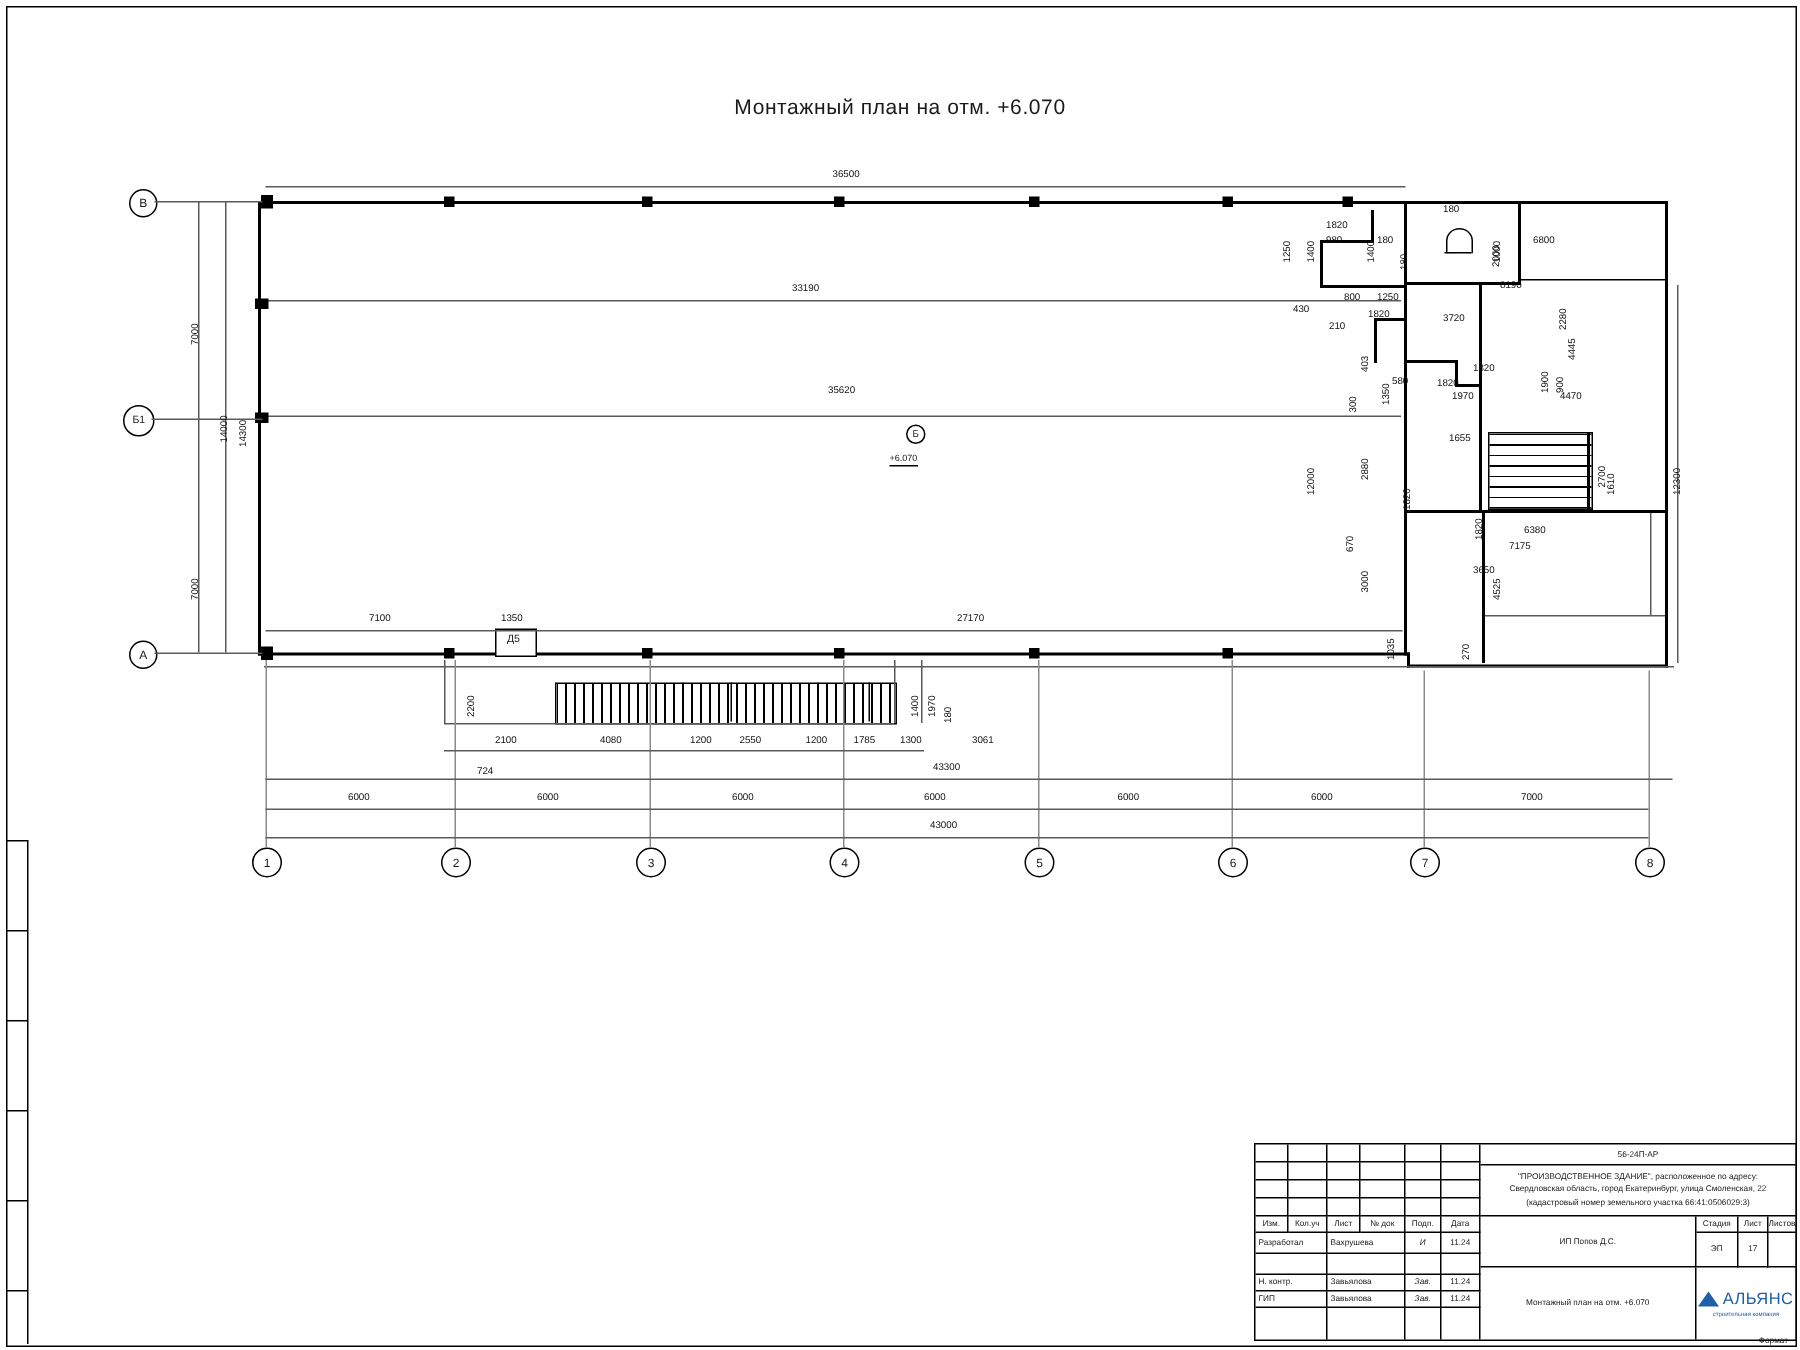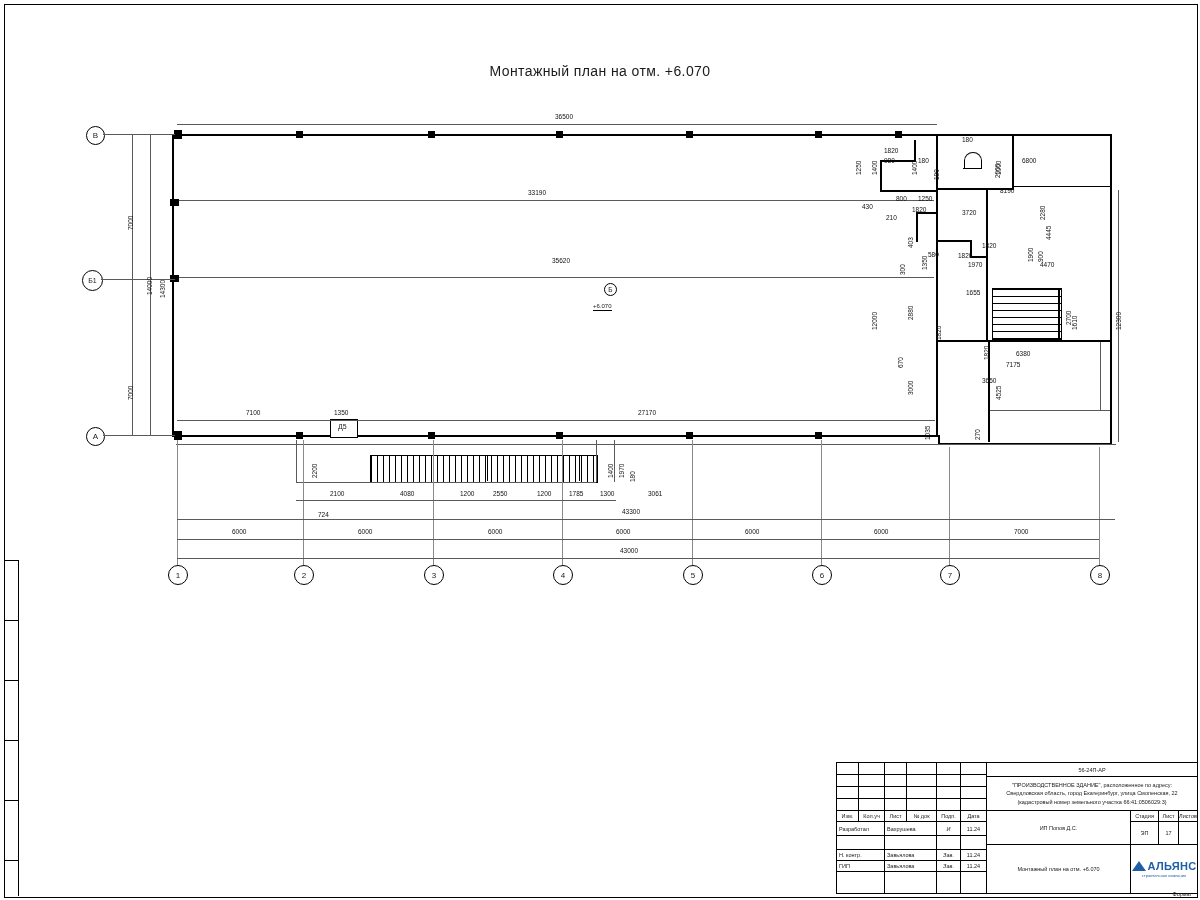--- a/index.html
+++ b/index.html
@@ -326,21 +326,21 @@
     <div class="cell cc" style="left:322px;top:59px;width:20px;height:23px;">17</div>
     <div class="cell cc" style="left:342px;top:59px;width:18px;height:23px;border-right:0;"></div>
 
     <div class="cell cc" style="left:150px;top:82px;width:144px;height:48px;border-bottom:0;">Монтажный план на отм. +6.070</div>
 
     <div class="cell cc" style="left:294px;top:82px;width:66px;height:48px;border-right:0;border-bottom:0;flex-direction:column;">
       <div style="display:flex;align-items:center;gap:2px;">
         <span style="position:relative;display:inline-block;width:14px;height:11px;">
           <span class="logo-tri" style="left:0;top:0;"></span>
         </span>
-        <span style="font-size:11px;font-weight:bold;color:#1e5fa8;letter-spacing:.3px;">АЛЬЯНС</span>
+        <span style="font-size:11px;font-weight:normal;color:#1e5fa8;letter-spacing:.3px;">АЛЬЯНС</span>
       </div>
       <div style="font-size:4px;color:#1e5fa8;margin-top:1px;">строительная компания</div>
     </div>
   </div>
 
   <div class="fmt">Формат</div>
 
 </div>
 
 </body></html>

